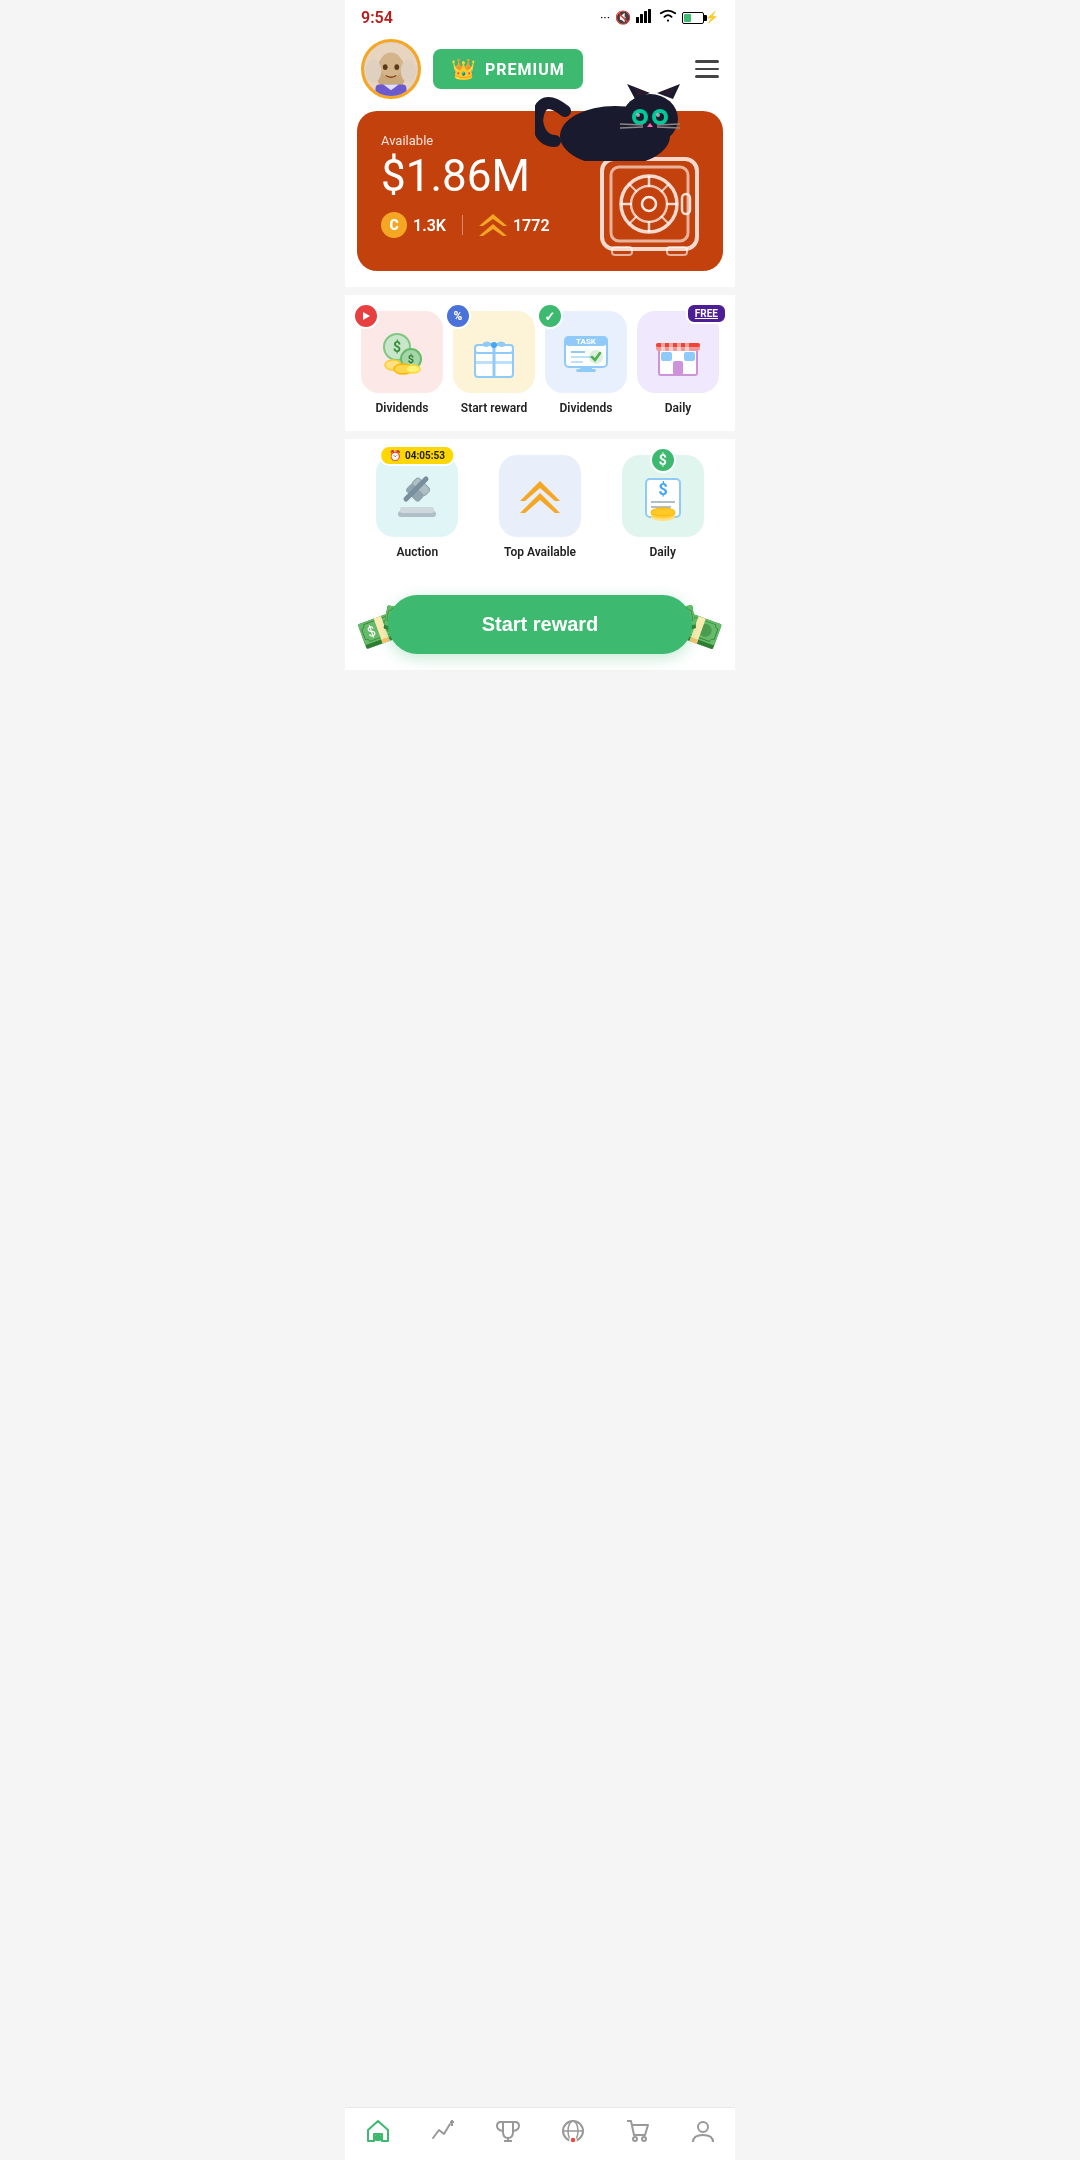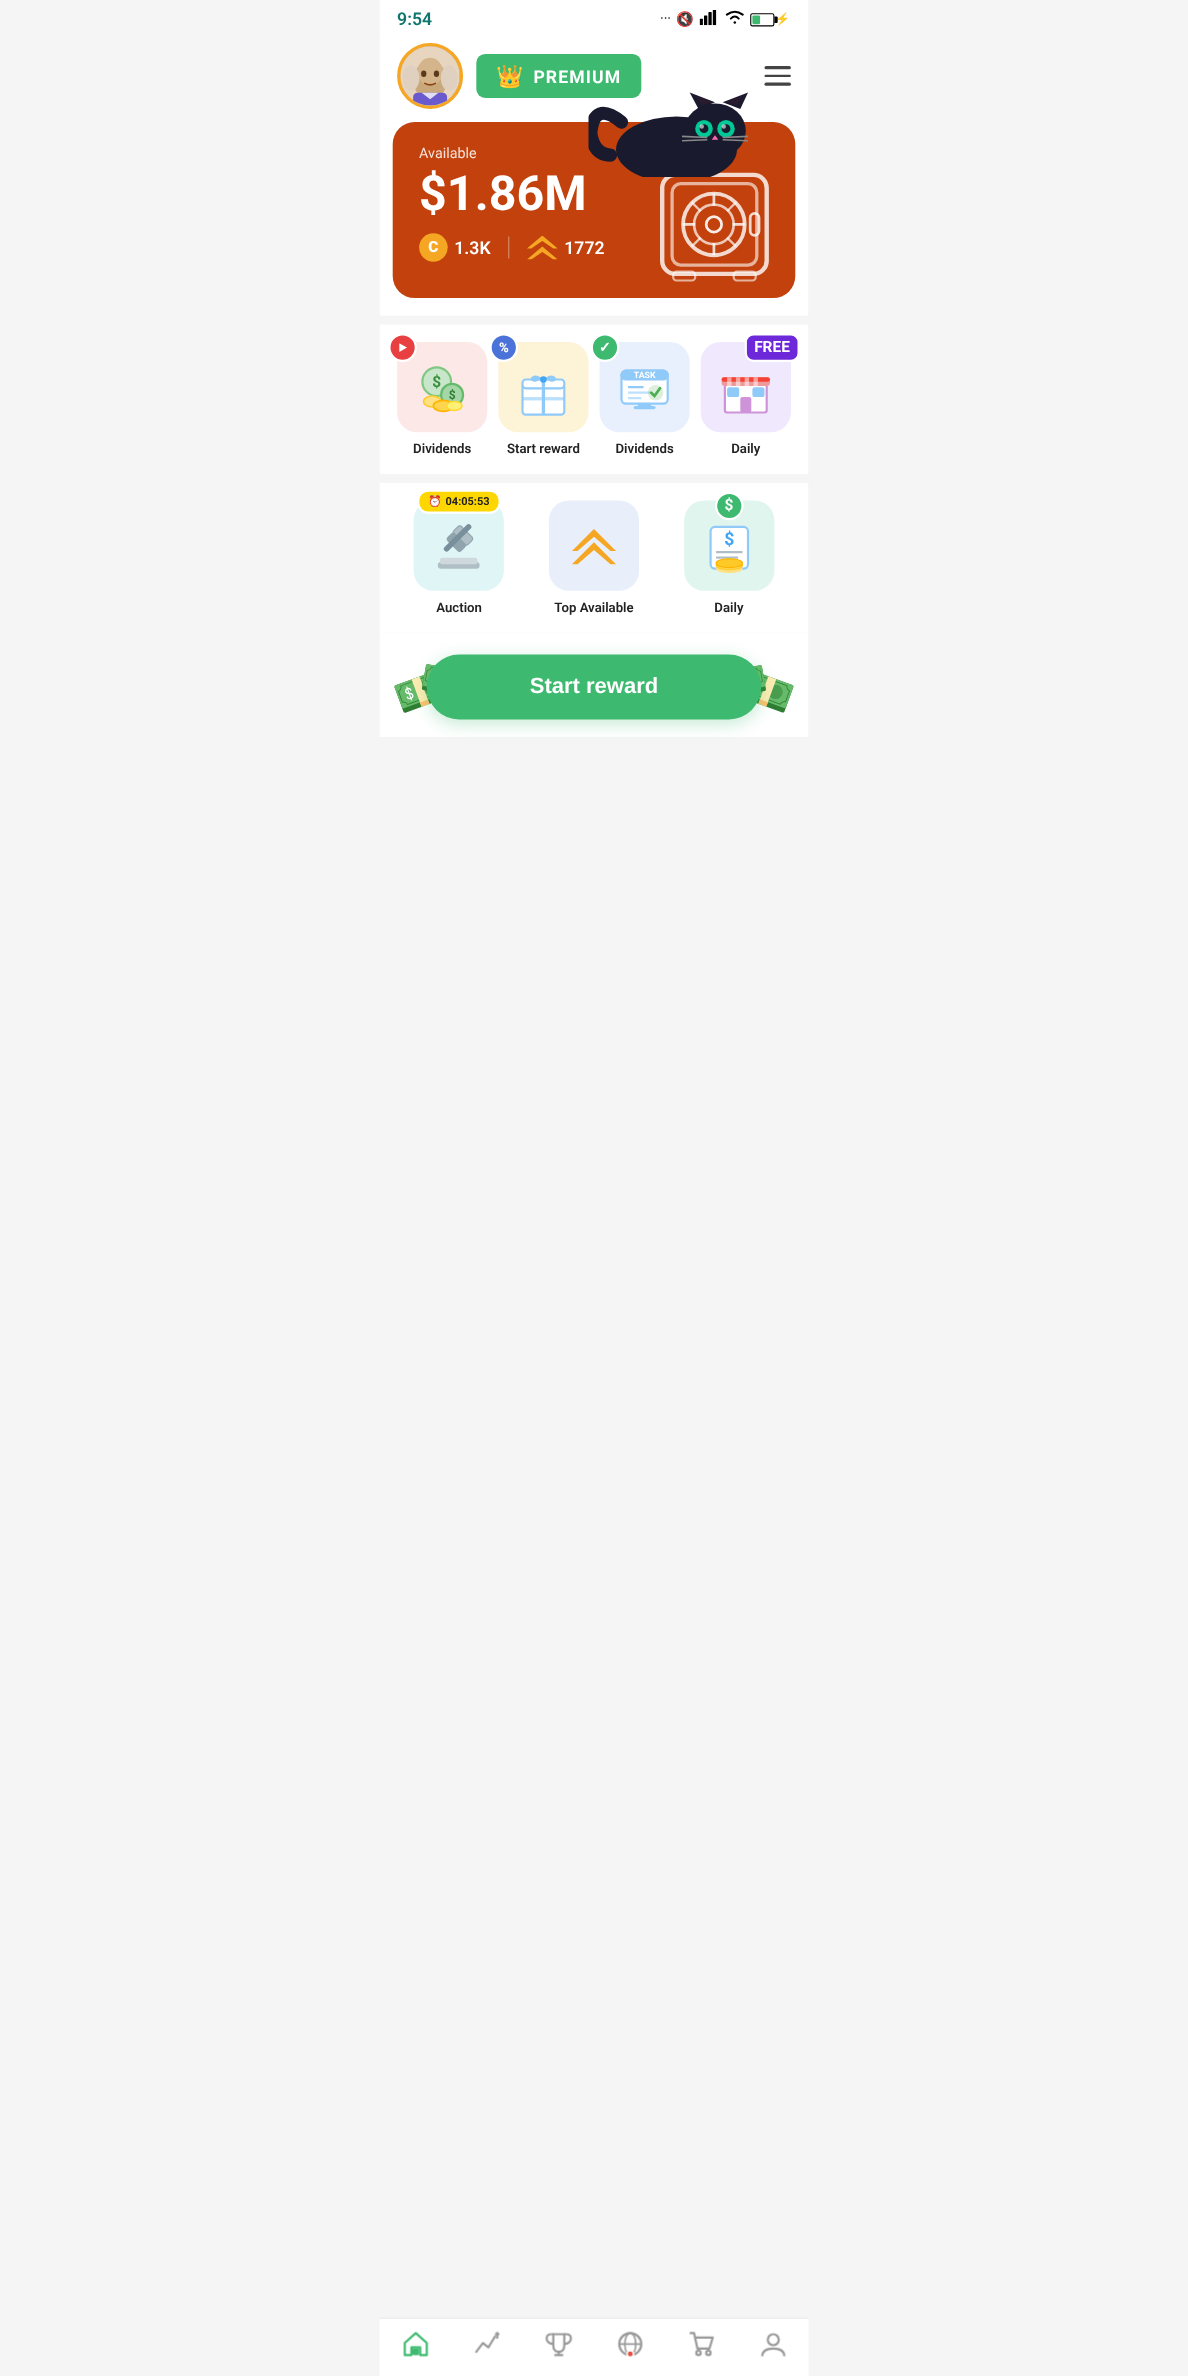--- a/index.html
+++ b/index.html
@@ -19,21 +19,21 @@
     .status-bar {
       display: flex;
       justify-content: space-between;
       align-items: center;
       padding: 8px 16px 4px;
       background: #fff;
     }
     .status-time {
       font-size: 16px;
       font-weight: 600;
-      color: #0f766e;
+      color: #b91c1c;
     }
     .status-icons {
       display: flex;
       align-items: center;
       gap: 5px;
       font-size: 13px;
       color: #000;
     }
 
     
@@ -124,21 +124,21 @@
       overflow: hidden;
       min-height: 160px;
     }
     .available-label {
       font-size: 13px;
       opacity: 0.85;
       margin-bottom: 4px;
     }
     .balance-amount {
       font-size: 44px;
-      font-weight: 700;
+      font-weight: 400;
       margin-bottom: 12px;
       line-height: 1.1;
     }
     .balance-stats {
       display: flex;
       align-items: center;
       gap: 0;
     }
     .stat-item {
       display: flex;
@@ -247,27 +247,28 @@
       border: 2px solid white;
     }
     .badge-red { background: #e84040; }
     .badge-green { background: #3dba6f; }
     .badge-percent { background: #4a72d9; }
 
     .badge-free {
       position: absolute;
       top: -8px;
       right: -8px;
-      background: #6d28d9;
+      background: #4c1d95;
       color: white;
-      font-size: 14px;
+      font-size: 10px;
       font-weight: 700;
       padding: 3px 7px;
       border-radius: 8px;
       border: 2px solid white;
+      text-decoration: underline;
     }
 
     .timer-badge {
       position: absolute;
       top: -10px;
       left: 50%;
       transform: translateX(-50%);
       background: #ffd700;
       color: #222;
       font-size: 10px;

